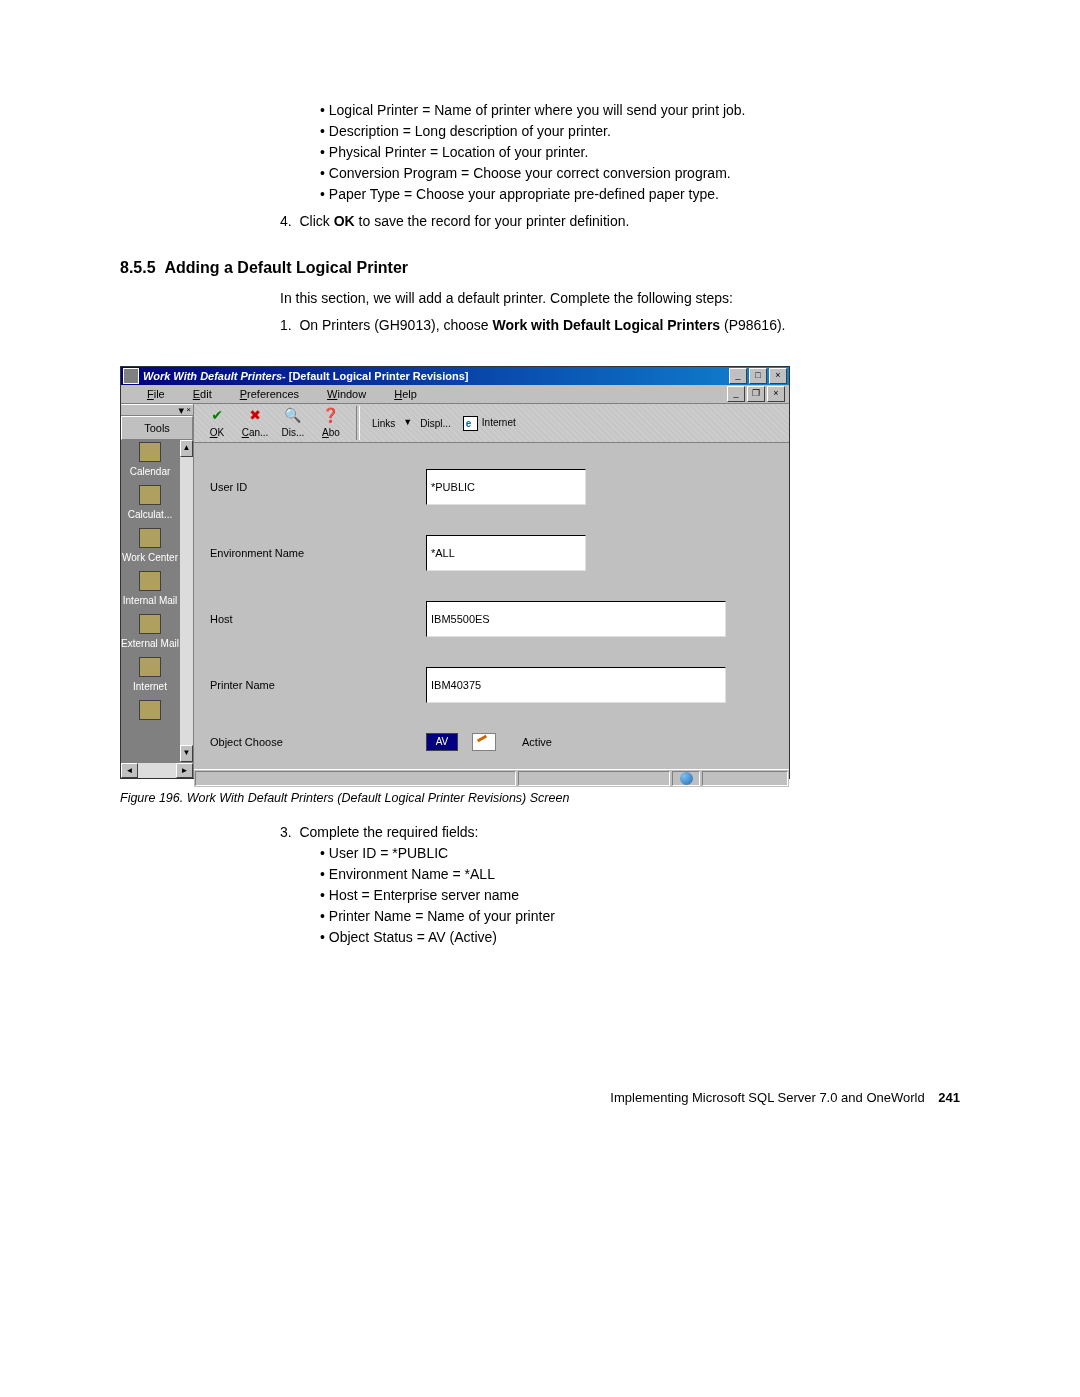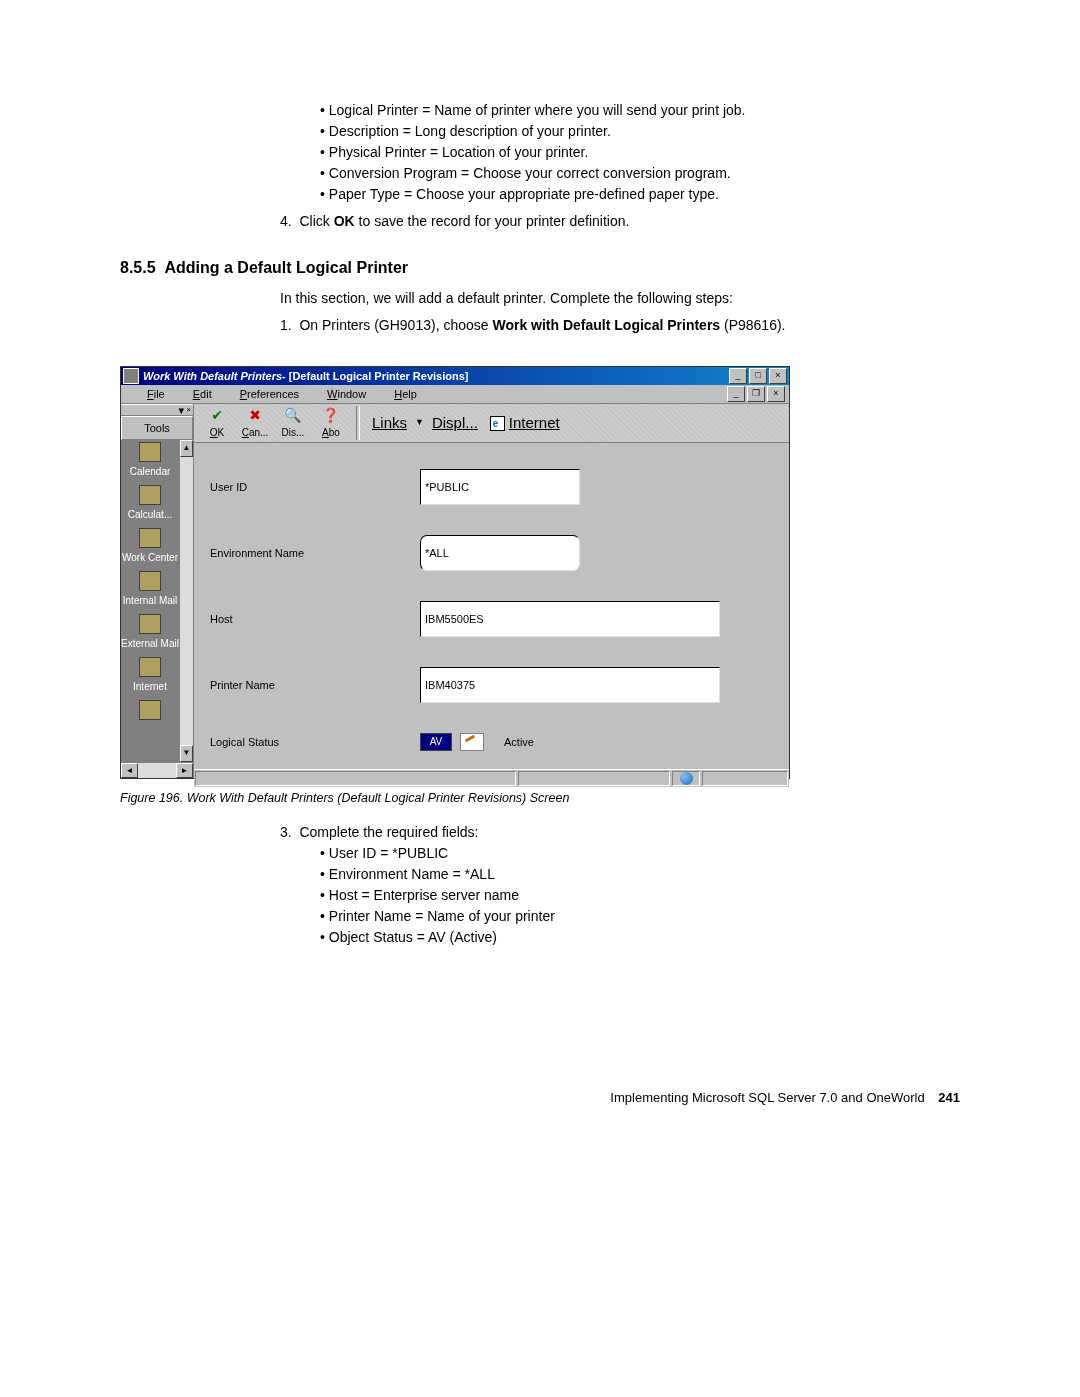--- a/index.html
+++ b/index.html
@@ -109,30 +109,30 @@
 
   .right-col{flex:1;display:flex;flex-direction:column;}
   .toolbar{
     height:40px;display:flex;align-items:center; gap:4px;padding:2px 6px;
     border-bottom:1px solid #808080;
     background: repeating-linear-gradient(45deg,#c6c6c6 0 2px,#cccccc 2px 4px);
   }
   .tbtn{ width:34px; text-align:center; font-size:10px;}
   .tbtn .ti{height:18px;display:flex;align-items:center;justify-content:center;font-size:14px;}
   .tsep{width:2px;height:34px;border-left:1px solid #808080;border-right:1px solid #fff;margin:0 4px;}
-  .tlink{font-size:15px;margin:0 4px;text-decoration:underline;}
+  .tlink{font-size:10px;margin:0 4px;}
   .tarrow{font-size:9px;}
   .ieicon{width:13px;height:13px;border:1px solid #000;background:#fff;display:inline-block;margin-right:4px;position:relative;vertical-align:middle;}
   .ieicon::after{content:"e";color:#0066cc;font-size:10px;font-weight:bold;position:absolute;left:2px;top:-1px;}
 
   .form-area{
     flex:1;background:#c0c0c0;padding:26px 16px 8px 16px;
     position:relative;
   }
-  .frow{display:flex;align-items:center;margin-bottom:30px;}
+  .frow{display:flex;align-items:center;margin-bottom:30px;gap:6px;}
   .flabel{width:210px;font-size:11px;}
   .finput{
     border:1px solid #404040;border-top-color:#000;border-left-color:#000;
     border-right-color:#dfdfdf;border-bottom-color:#dfdfdf;
     background:#fff;font-size:11px;padding:10px 4px;height:14px;
   }
   .statusbox{
     width:30px;height:16px;background:#000080;color:#fff;font-size:10px;text-align:center;line-height:16px;
     border:1px solid #404040;
   }
@@ -248,32 +248,32 @@
           <span class="tlink"><span class="ieicon"></span><span>Internet</span></span>
         </div>
 
         <div class="form-area">
           <div class="frow">
             <div class="flabel">User ID</div>
             <input class="finput" style="width: 150px;" value="*PUBLIC">
           </div>
           <div class="frow">
             <div class="flabel">Environment Name</div>
-            <input class="finput" style="width: 150px; border-radius: 7px;" value="*ALL">
+            <input class="finput" style="width: 150px;" value="*ALL">
           </div>
           <div class="frow">
             <div class="flabel">Host</div>
             <input class="finput" style="width: 290px;" value="IBM5500ES">
           </div>
           <div class="frow">
             <div class="flabel">Printer Name</div>
             <input class="finput" style="width: 290px;" value="IBM40375">
           </div>
           <div class="frow" style="margin-bottom:10px">
-            <div class="flabel">Logical Status</div>
+            <div class="flabel">Object Choose</div>
             <div class="statusbox">AV</div>
             <div class="pencil"><span></span></div>
             <div class="stat-label">Active</div>
           </div>
         </div>
 
         <div class="statusbar">
           <div class="statcell"></div>
           <div class="statcell" style="flex:0 0 150px"></div>
           <div class="statcell small">

